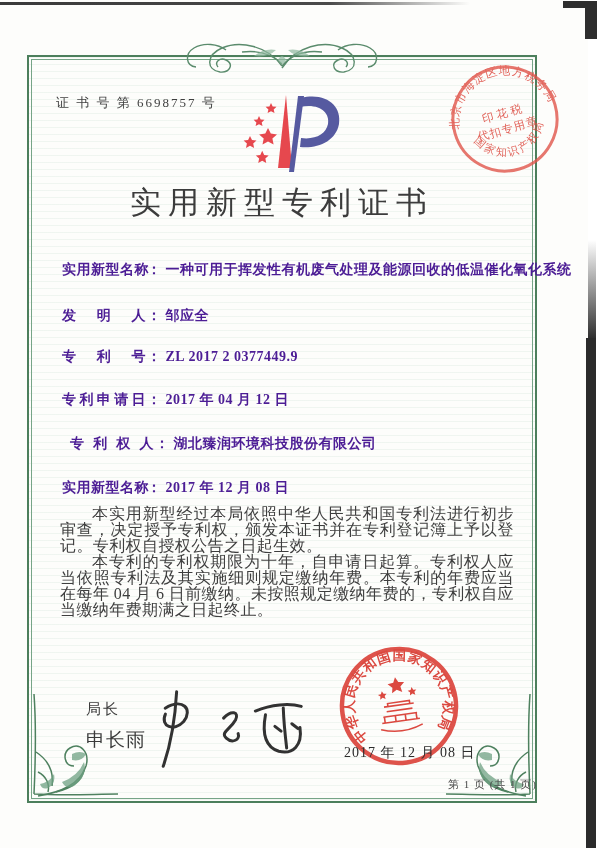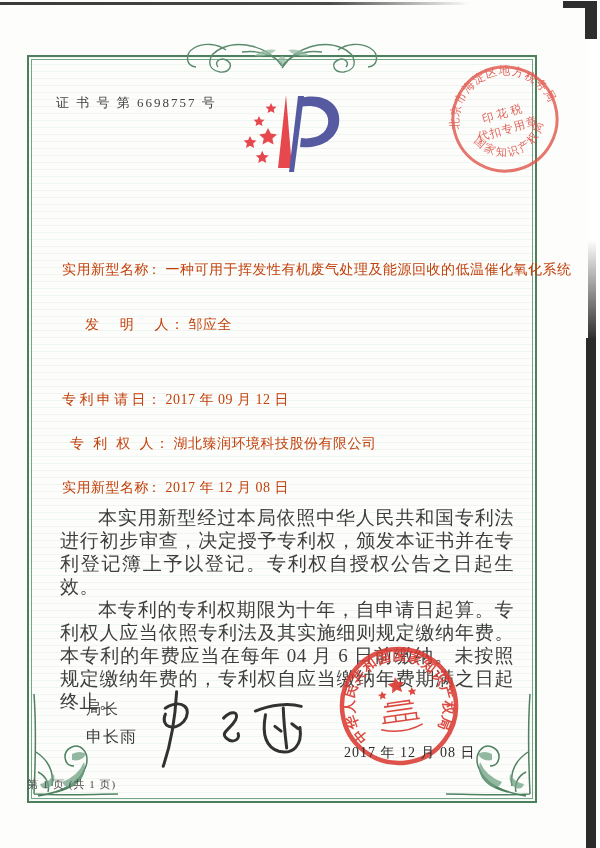--- a/index.html
+++ b/index.html
@@ -38,48 +38,48 @@
   .cert-no{
     position:absolute; left:56px; top:94px; font-size:13px; letter-spacing:2px; color:#3f3f3f;
   }
   
   .title{
     position:absolute; left:27px; top:182px; width:510px; text-align:center;
     font-size:31px; letter-spacing:7px; color:#3c3c3c; font-weight:500;
   }
   
   .field{
-    position:absolute; left:62px; width:460px; font-size:14px; color:#c2410c;
-    letter-spacing:0.5px; white-space:nowrap;
+    position:absolute; left:62px; width:460px; font-size:14px; color:#4c1d95;
+    letter-spacing:0.5px; white-space:nowrap;font-weight:bold;
   }
   .field .lab{display:inline-block; width:84px; text-align-last:justify; text-align:justify; vertical-align:bottom;}
   .field .colon{margin:0 4px 0 1px;}
   
   .paras{
     position:absolute; left:60px; top:506px; width:454px;
-    font-size:19px; line-height:23px; text-align:justify; color:#3e3e3e; letter-spacing:0.4px;
+    font-size:16px; line-height:16px; text-align:justify; color:#3e3e3e; letter-spacing:0.4px;
   }
   .paras p{margin:0; text-indent:2em;}
   
   .director-label{position:absolute; left:86px; top:700px; font-size:15px; letter-spacing:2px;
     font-family:Liberation Mono, monospace; color:#3a3a3a;}
-  .director-name{position:absolute; left:86px; top:727px; font-size:16px; letter-spacing:1px;
+  .director-name{position:absolute; left:86px; top:727px; font-size:19px; letter-spacing:1px;
     font-family:Liberation Serif, serif; color:#3a3a3a;}
   .signature{position:absolute; left:138px; top:682px;}
   
   .seal{position:absolute; left:336px; top:643px; transform:rotate(-8deg); opacity:0.92;}
   .seal-date{
     position:absolute; left:344px; top:744px; width:150px; font-size:14px; color:#2c2c2c;
     letter-spacing:1px; white-space:nowrap; z-index:5;
   }
   
   .stamp{position:absolute; left:443px; top:57px; transform:rotate(-16deg); opacity:0.85;}
   
   .footer{
-    position:absolute; left:27px; top:777px; width:510px; text-align:left;
+    position:absolute; left:27px; top:777px; width:510px; text-align:right;
     font-size:11px; color:#4a4a4a; letter-spacing:1px;
   }
   svg text{font-family:"Liberation Serif","DejaVu Serif",serif;}
 </style>
 </head>
 <body>
 
 <div class="page">
   <div class="paper"></div>
 
@@ -168,29 +168,33 @@
     <text font-size="11.5" fill="#dd4a40" letter-spacing="1">
       <textPath href="#stampTop" startOffset="50%" text-anchor="middle">北京市海淀区地方税务局</textPath>
     </text>
     <text x="62" y="60" font-size="11.5" fill="#dd4a40" text-anchor="middle" letter-spacing="3">印花税</text>
     <text x="62" y="76" font-size="11.5" fill="#dd4a40" text-anchor="middle" letter-spacing="1">代扣专用章</text>
     <text font-size="11" fill="#dd4a40" letter-spacing="2">
       <textPath href="#stampBottom" startOffset="50%" text-anchor="middle">国家知识产权局</textPath>
     </text>
   </svg>
 
+  <div class="title">实用新型专利证书</div>
 
   <div class="field" style="top:261px;">
     <span class="lab">实用新型名称</span><span class="colon">：</span><span>一种可用于挥发性有机废气处理及能源回收的低温催化氧化系统</span>
   </div>
-  <div class="field" style="top:316px;margin-left:23px;">
+  <div class="field" style="top:307px;">
     <span class="lab">发明人</span><span class="colon">：</span><span>邹应全</span>
   </div>
+  <div class="field" style="top:348px;">
+    <span class="lab">专利号</span><span class="colon">：</span><span>ZL 2017 2 0377449.9</span>
+  </div>
   <div class="field" style="top:391px;">
-    <span class="lab">专利申请日</span><span class="colon">：</span><span>2017 年 09 月 12 日</span>
+    <span class="lab">专利申请日</span><span class="colon">：</span><span>2017 年 04 月 12 日</span>
   </div>
   <div class="field" style="top:435px;margin-left:8px;">
     <span class="lab">专利权人</span><span class="colon">：</span><span>湖北臻润环境科技股份有限公司</span>
   </div>
   <div class="field" style="top:479px;">
     <span class="lab">实用新型名称</span><span class="colon">：</span><span>2017 年 12 月 08 日</span>
   </div>
 
   <div class="paras">
     <p>本实用新型经过本局依照中华人民共和国专利法进行初步审查，决定授予专利权，颁发本证书并在专利登记簿上予以登记。专利权自授权公告之日起生效。</p>

